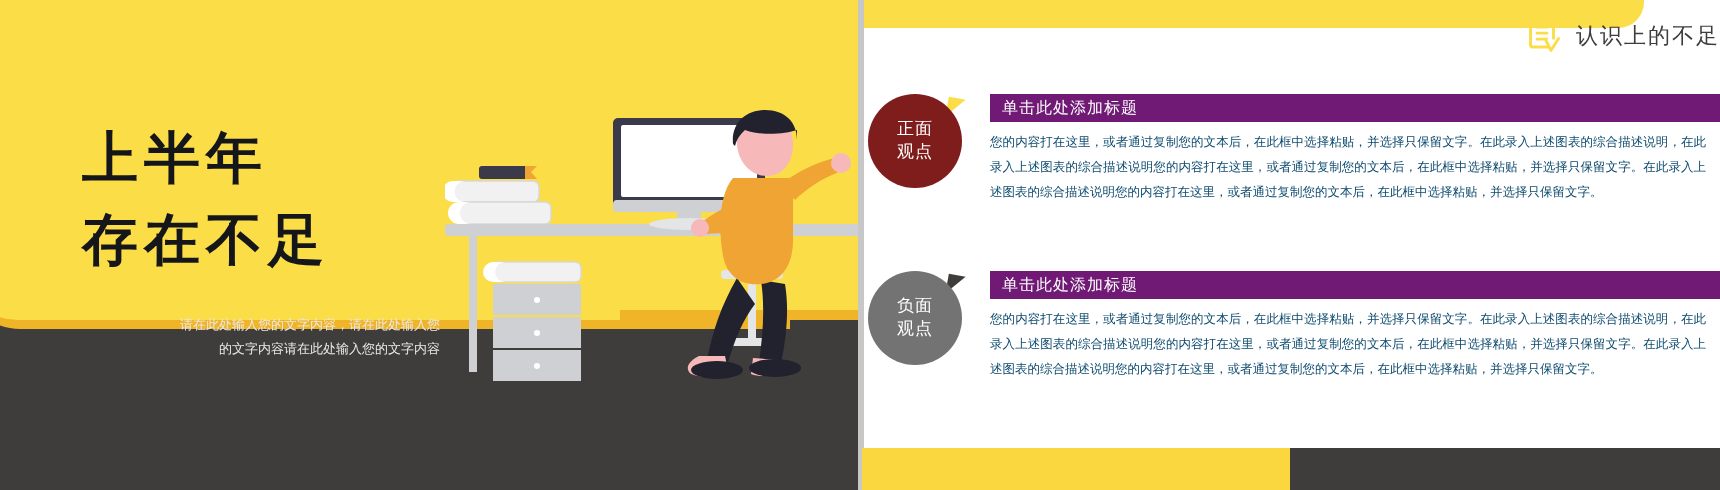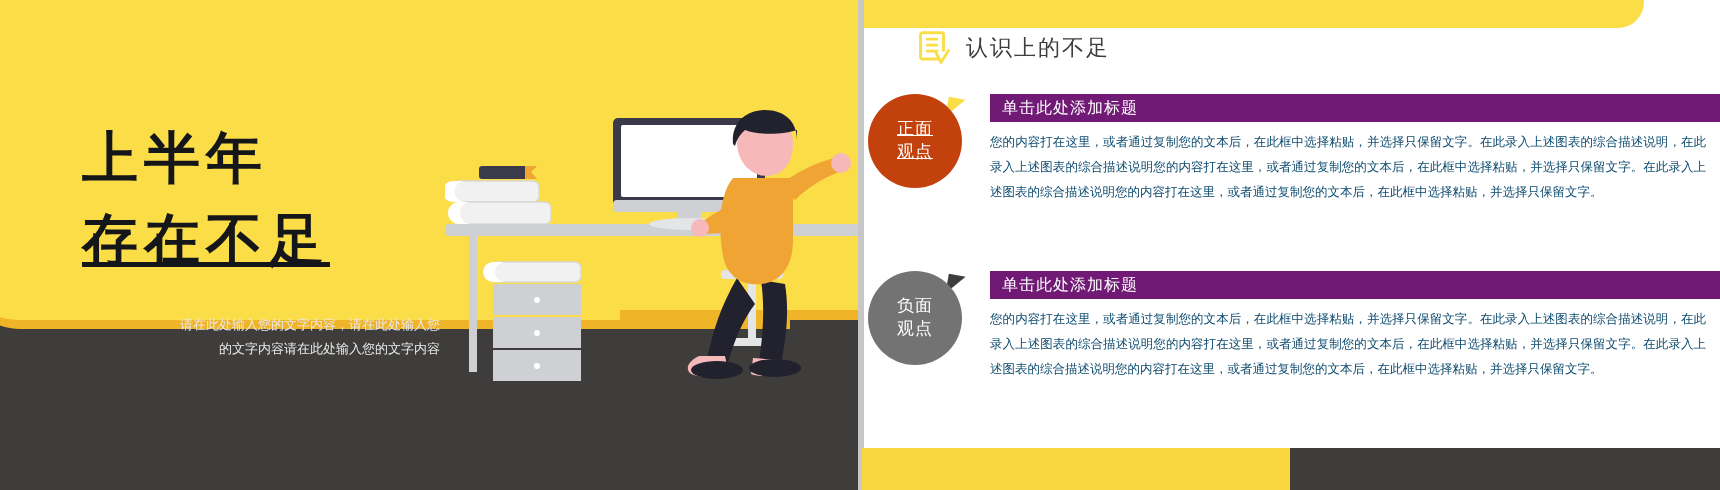--- a/index.html
+++ b/index.html
@@ -52,21 +52,21 @@
     font-size: 58px; font-weight: bold; color: #15161a;
     letter-spacing: 1px; line-height: 1;
   }
   .big-title {
     position: absolute; left: 82px;
     font-size: 56px; font-weight: bold; color: #15161a;
     letter-spacing: 6px; line-height: 1;
     white-space: nowrap;
   }
   #title-line1 { top: 130px; }
-  #title-line2 { top: 212px; text-decoration: underline; }
+  #title-line2 { top: 212px; }
 
   #left-caption {
     position: absolute; left: 40px; top: 313px;
     width: 400px;
     text-align: right;
     color: #e9e9e9;
     font-size: 13px;
     line-height: 1.85;
   }
   #left-caption div { white-space: nowrap; }
@@ -91,23 +91,23 @@
     background: #ffffff;
     overflow: hidden;
   }
   #top-banner {
     position: absolute; left: -10px; top: -20px;
     width: 790px; height: 48px;
     background: #fbdd48;
     border-bottom-right-radius: 26px;
   }
   #header {
-    position: absolute; left: 0; top: 26px;
+    position: absolute; left: 0; top: 14px;
     height: 44px; width: 100%;
-    display: flex; align-items: center;
+    display: flex; align-items: center; justify-content: flex-end;
   }
   #header-icon {
     margin-left: 54px;
     width: 34px; height: 34px;
     display: block;
   }
   #header-title {
     margin-left: 14px;
     font-size: 22px; color: #3e3d3c;
     letter-spacing: 2px;
@@ -131,21 +131,21 @@
     color: #ffffff; font-size: 17px;
     line-height: 1.35; letter-spacing: 1px;
   }
   .bubble-tail {
     position: absolute; right: 2px; top: 4px;
     width: 0; height: 0;
     border-left: 17px solid transparent;
     border-bottom: 20px solid transparent;
     transform: rotate(10deg);
   }
-  .bubble-yellow .bubble-circle { background: #c2410c; text-decoration: underline; }
+  .bubble-yellow .bubble-circle { background: #7f1d1d; }
   .bubble-yellow .bubble-tail { border-left-color: #fbdd48; }
   .bubble-dark .bubble-circle { background: #737373; }
   .bubble-dark .bubble-tail { border-left-color: #3e3d3c; }
 
   .block-title {
     position: absolute; left: 126px; top: 8px;
     width: 829px; height: 28px;
     background: #701a75;
     color: #ffffff;
     font-size: 16px;

